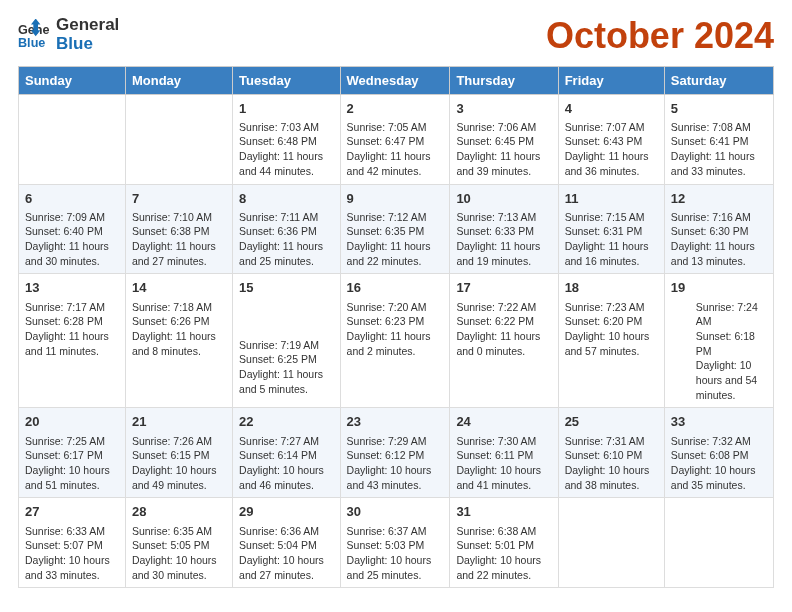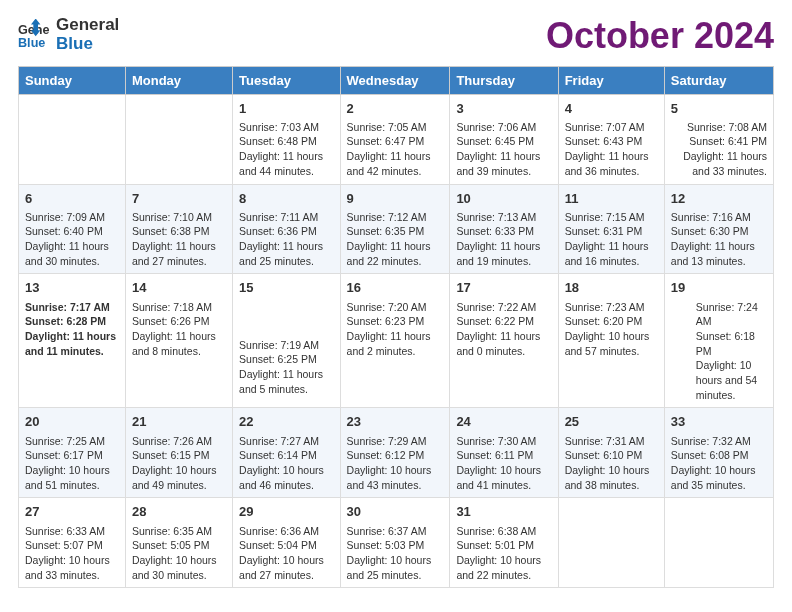--- a/index.html
+++ b/index.html
@@ -29,21 +29,21 @@
     .logo-icon {
       width: 32px;
       height: 32px;
     }
     .title-block {
       text-align: right;
     }
     .main-title {
       font-size: 36px;
       font-weight: bold;
-      color: #701a75;
+      color: #c2410c;
       line-height: 1.1;
     }
     .subtitle {
       font-size: 15px;
       color: #555;
       margin-top: 2px;
     }
     table {
       width: 100%;
       border-collapse: collapse;
@@ -140,21 +140,21 @@
 Daylight: 11 hours and 39 minutes.</div>
           </td>
           <td>
             <span class="day-num">4</span>
             <div class="cell-info" style="white-space: pre-line;">Sunrise: 7:07 AM
 Sunset: 6:43 PM
 Daylight: 11 hours and 36 minutes.</div>
           </td>
           <td>
             <span class="day-num">5</span>
-            <div class="cell-info" style="white-space: pre-line; text-align: right;">Sunrise: 7:08 AM
+            <div class="cell-info" style="white-space: pre-line;">Sunrise: 7:08 AM
 Sunset: 6:41 PM
 Daylight: 11 hours and 33 minutes.</div>
           </td>
         </tr>
         <tr>
           <td>
             <span class="day-num">6</span>
             <div class="cell-info" style="white-space: pre-line;">Sunrise: 7:09 AM
 Sunset: 6:40 PM
 Daylight: 11 hours and 30 minutes.</div>
@@ -192,21 +192,21 @@
           <td>
             <span class="day-num">12</span>
             <div class="cell-info" style="white-space: pre-line;">Sunrise: 7:16 AM
 Sunset: 6:30 PM
 Daylight: 11 hours and 13 minutes.</div>
           </td>
         </tr>
         <tr>
           <td>
             <span class="day-num">13</span>
-            <div class="cell-info" style="white-space: pre-line; font-weight: bold;">Sunrise: 7:17 AM
+            <div class="cell-info" style="white-space: pre-line;">Sunrise: 7:17 AM
 Sunset: 6:28 PM
 Daylight: 11 hours and 11 minutes.</div>
           </td>
           <td>
             <span class="day-num">14</span>
             <div class="cell-info" style="white-space: pre-line;">Sunrise: 7:18 AM
 Sunset: 6:26 PM
 Daylight: 11 hours and 8 minutes.</div>
           </td>
           <td>

